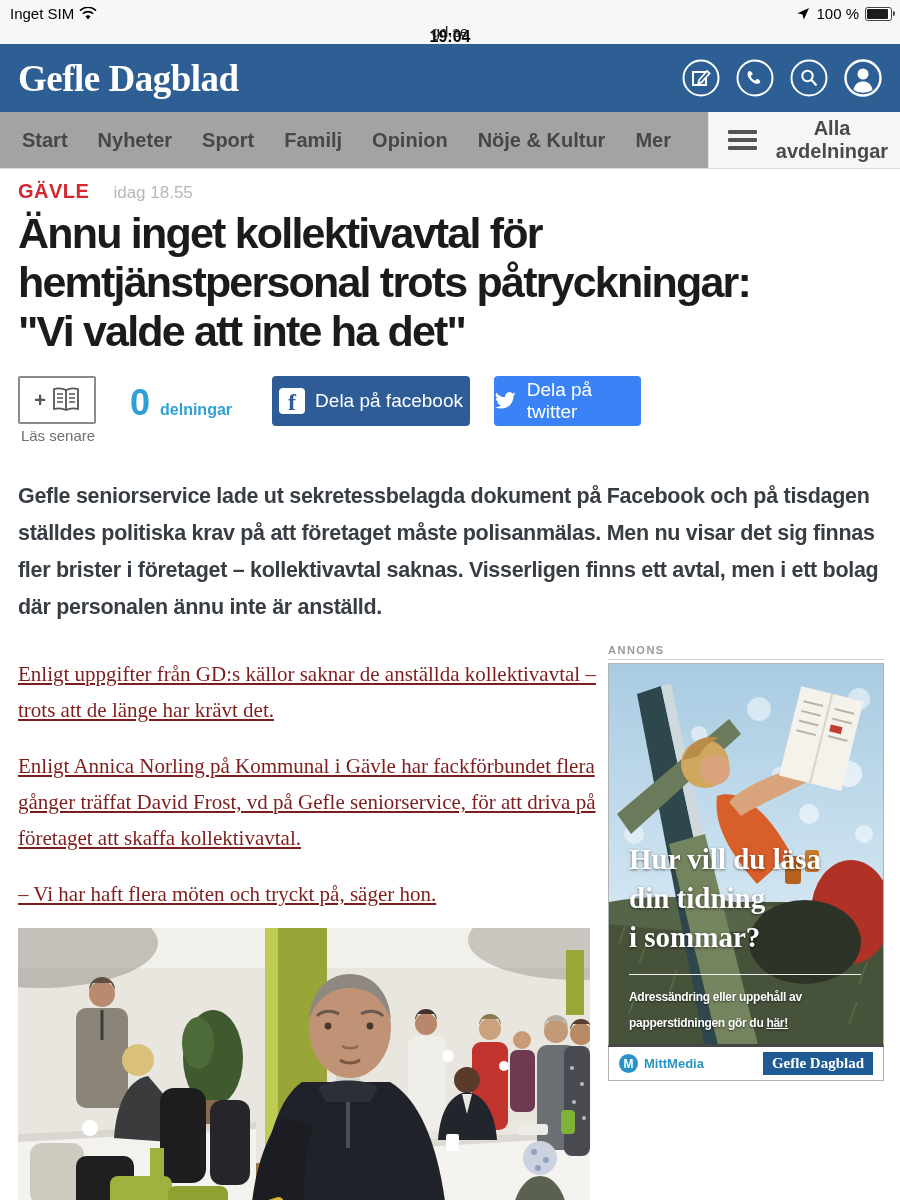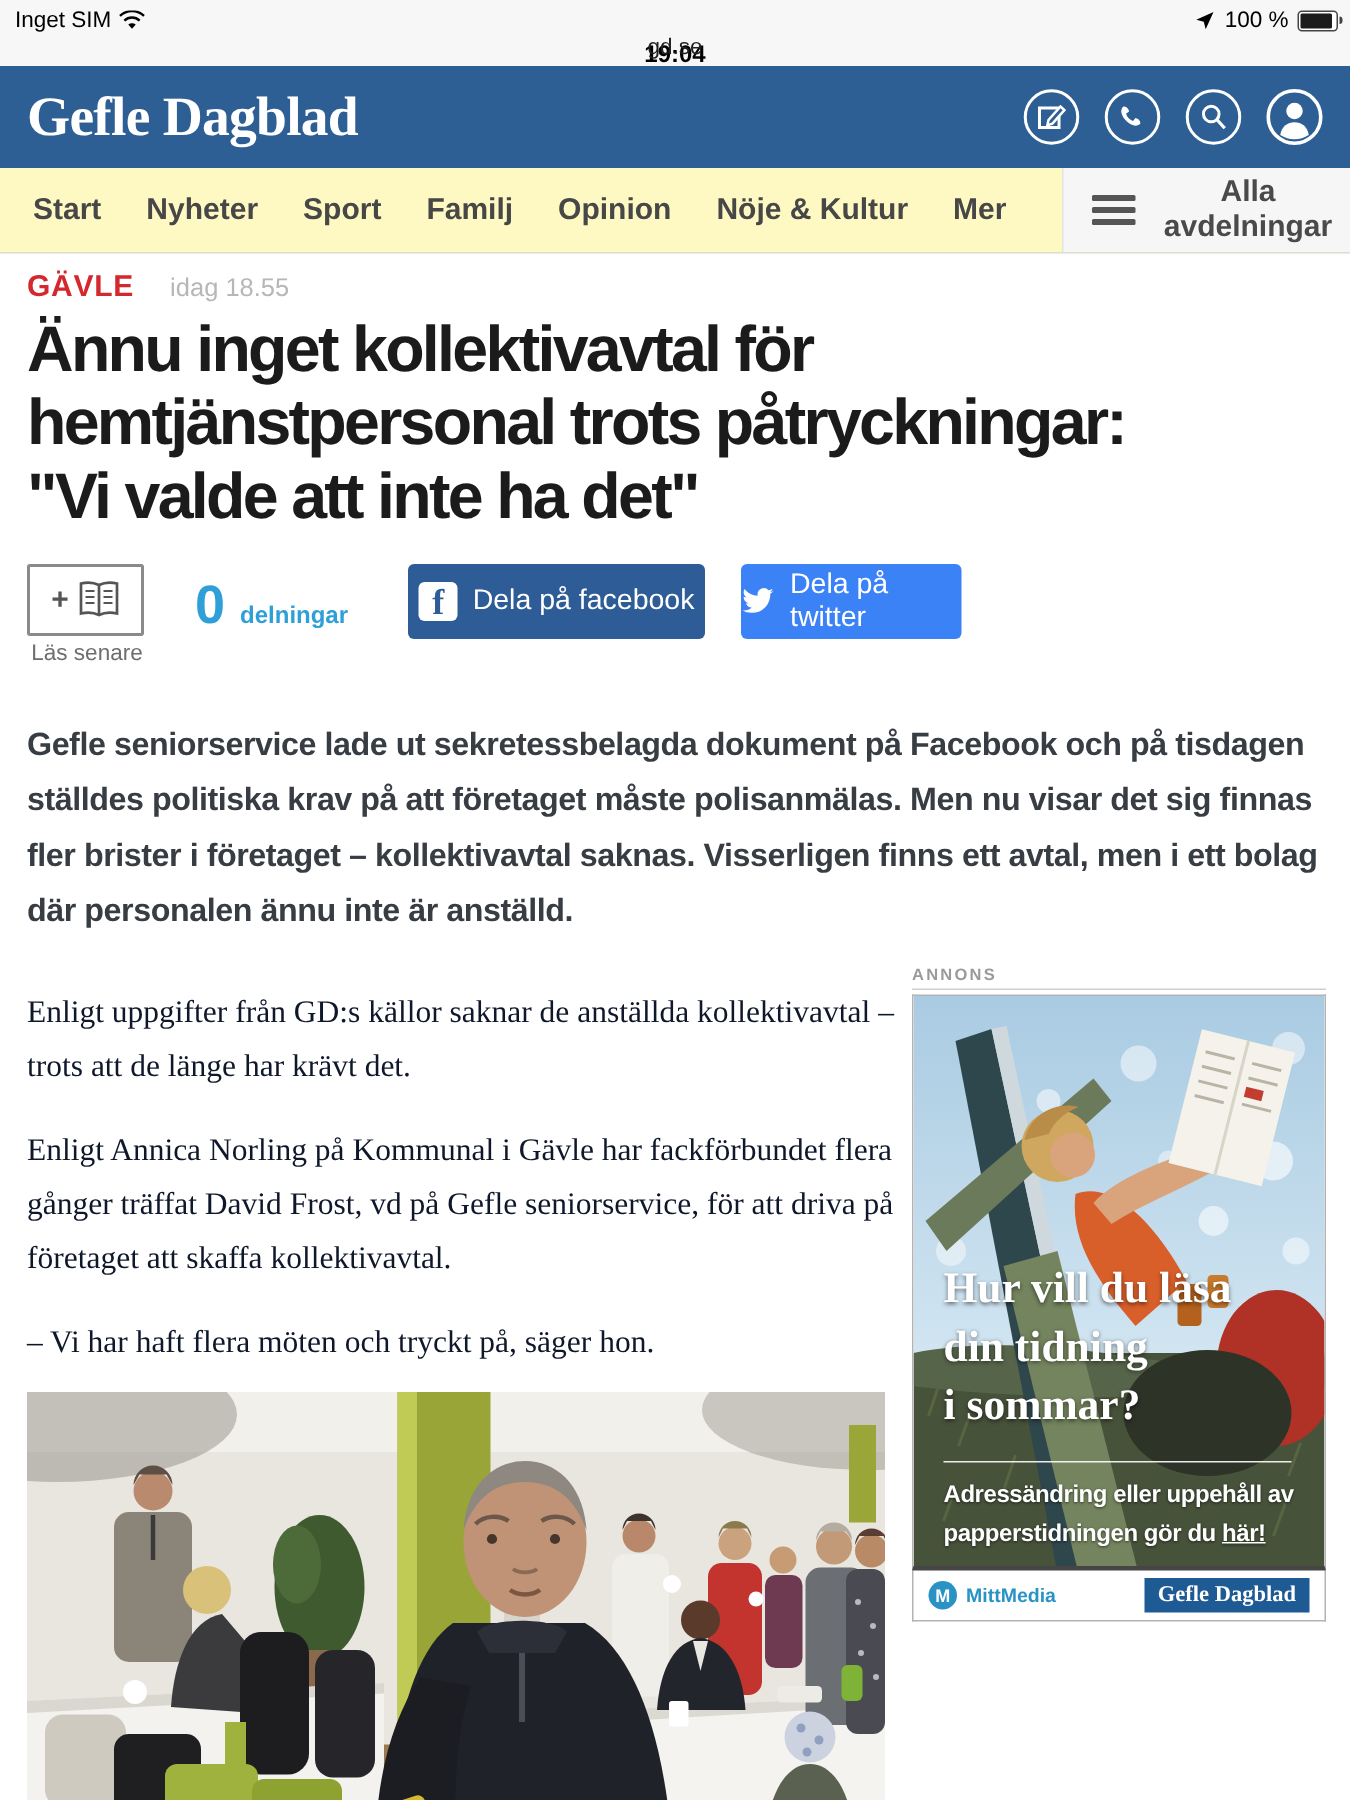--- a/index.html
+++ b/index.html
@@ -28,21 +28,21 @@
   
   .masthead{left:0;top:44px;width:900px;height:68px;background:#2d5f95;
     display:flex;align-items:center;justify-content:space-between;padding:0 18px;
     box-sizing:border-box;}
   .logo{font-family:"Liberation Serif",serif;font-weight:700;font-size:37px;
     color:#fff;letter-spacing:-0.5px;}
   .mh-icons{display:flex;gap:16px;}
   .mh-icon{width:38px;height:38px;}
 
   
-  .nav{left:0;top:112px;width:900px;height:56px;background:#fef9c3;
+  .nav{left:0;top:112px;width:900px;height:56px;background:#a3a3a3;
     border-bottom:1px solid #dcdcdc;display:flex;align-items:stretch;}
   .nav-links{display:flex;align-items:center;gap:30px;padding-left:22px;flex:1;}
   .nav-item{font-size:20px;font-weight:600;color:#474747;white-space:nowrap;cursor:pointer;}
   .nav-right{width:192px;background:#f6f6f7;border-left:1px solid #e3e3e3;
     display:flex;align-items:center;gap:7px;padding-left:19px;box-sizing:border-box;text-align:center;}
   .burger span{display:block;width:29px;height:4px;background:#555;border-radius:1px;
     margin:4px 0;}
   .nav-right-label{font-size:20px;font-weight:600;color:#4a4a4a;}
 
   
@@ -69,39 +69,39 @@
   .fb-badge{width:26px;height:26px;background:#fff;border-radius:4px;display:flex;
     align-items:flex-end;justify-content:center;overflow:hidden;}
   .fb-badge b{font-family:"Liberation Serif",serif;font-size:24px;line-height:24px;
     color:#2e5c97;font-weight:700;}
   .btn-tw{margin-left:24px;width:147px;background:#3b82f6;}
 
   .lead{margin-top:34px;width:862px;font-size:21.5px;font-weight:700;color:#373d43;
     line-height:37px;letter-spacing:-0.3px;}
   .bodycol{width:578px;}
   .bodycol p{font-family:"Liberation Serif","DejaVu Serif",serif;font-size:21px;
-    line-height:36px;color:#0f172a;margin:20px 0 0 0;}
+    line-height:36px;color:#7f1d1d;margin:20px 0 0 0;text-decoration:underline;}
   .bodycol p:first-child{margin-top:30px;}
 
   .article-photo{margin-top:16px;width:572px;height:290px;overflow:hidden;
     background:#e8e6e0;cursor:pointer;}
 
   
   .ad{left:608px;top:644px;width:276px;}
   .ad-label{font-size:11px;font-weight:600;color:#9a9a9a;letter-spacing:1.5px;
     padding-bottom:3px;border-bottom:1px solid #cfcfcf;margin-bottom:3px;}
   .ad-creative{position:relative;width:276px;height:384px;border:1px solid #b3b3b3;
     border-bottom:3px solid #454545;box-sizing:border-box;overflow:hidden;cursor:pointer;}
   .ad-photo{position:absolute;left:0;top:0;}
   .ad-headline{position:absolute;left:20px;top:176px;
     font-family:"Liberation Serif",serif;font-weight:700;font-size:29px;line-height:39px;
     color:#fff;text-shadow:0 1px 3px rgba(0,0,0,.55);}
   .ad-rule{position:absolute;left:20px;top:310px;width:232px;height:1px;background:#fff;
     opacity:.9;}
-  .ad-sub{position:absolute;left:20px;top:320px;font-size:16px;font-weight:600;
+  .ad-sub{position:absolute;left:20px;top:320px;font-size:12px;font-weight:600;
     line-height:26px;color:#fff;letter-spacing:-0.3px;text-shadow:0 1px 2px rgba(0,0,0,.6);}
   .ad-sub .lnk{font-weight:800;text-decoration:underline;cursor:pointer;}
   .ad-footer{width:276px;height:34px;background:#fff;border:1px solid #b3b3b3;border-top:none;
     box-sizing:border-box;display:flex;align-items:center;justify-content:space-between;
     padding:0 10px;}
   .mm{display:flex;align-items:center;gap:6px;}
   .mm-circle{width:19px;height:19px;border-radius:50%;background:#2a93c6;color:#fff;
     font-size:12px;font-weight:800;display:flex;align-items:center;justify-content:center;}
   .mm-name{font-size:13px;font-weight:700;color:#2a93c6;}
   .gd-logo{background:#1e5a94;color:#fff;font-family:"Liberation Serif",serif;

